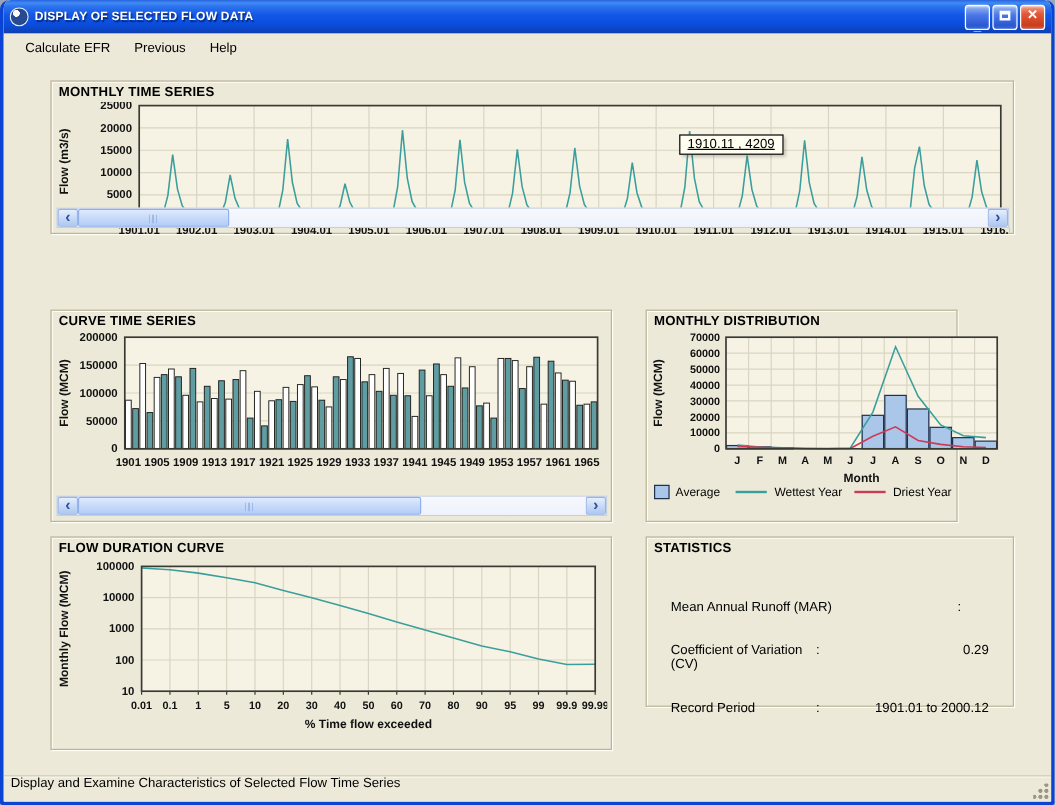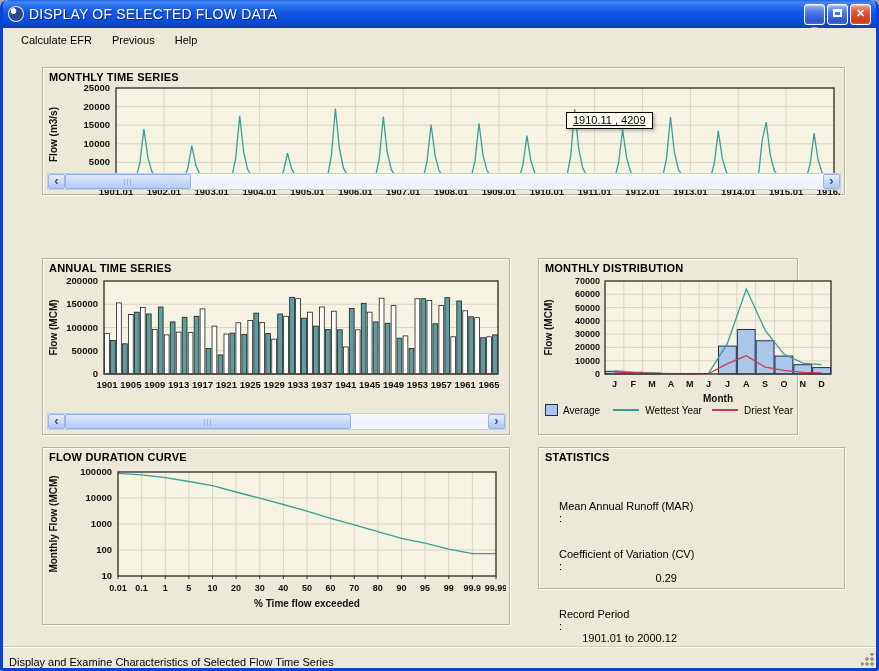--- a/index.html
+++ b/index.html
@@ -12,21 +12,21 @@
   .titlebar{
     height:28px; display:flex; align-items:center; padding:0 5px;
     background:linear-gradient(180deg,#2a63e0 0%,#3f8cf3 9%,#2f74ee 18%,#1257e6 45%,#0a4cdb 75%,#0f3fae 100%);
     border-radius:6px 6px 0 0;
   }
   .app-icon{
     width:16px; height:16px; border-radius:50%; flex:0 0 16px; margin-right:5px;
     background:radial-gradient(circle at 35% 32%, #ffffff 0 18%, #274a90 20% 60%, #0c2a66 100%);
     box-shadow:0 0 0 1px #e8eefc inset;
   }
-  .title-text{ color:#fff; font-weight:normal; font-size:14px; letter-spacing:.2px; text-shadow:1px 1px 1px rgba(0,0,30,.55); flex:1; white-space:nowrap; }
+  .title-text{ color:#fff; font-weight:bold; font-size:10px; letter-spacing:.2px; text-shadow:1px 1px 1px rgba(0,0,30,.55); flex:1; white-space:nowrap; }
   .tb-btns{ display:flex; gap:2px; }
   .tb-btn{
     width:21px; height:21px; border:1px solid #fff; border-radius:3px; color:#fff;
     display:flex; align-items:center; justify-content:center; font-size:11px; font-weight:bold;
     background:linear-gradient(180deg,#9cb8f0 0%,#4a77e8 40%,#2a58d0 85%,#3f6ad8 100%);
     box-shadow:inset 0 1px 1px rgba(255,255,255,.5);
   }
   .tb-btn.close{ background:linear-gradient(180deg,#f0a08c 0%,#e25838 35%,#c93c1d 85%,#d85c36 100%); }
   .tb-btn .glyph{ line-height:1; transform:translateY(-1px); }
   .tb-btn.min .glyph{ align-self:flex-end; transform:translateY(4px); }
@@ -64,28 +64,28 @@
   }
   
   .legend{ position:absolute; left:6px; right:4px; bottom:18px; display:flex; align-items:center; font-size:10px; color:#000; }
   .lg-box{ width:13px; height:12px; border:1px solid #20304f; margin-right:5px; }
   .lg-line{ width:26px; height:2px; margin-right:6px; }
   .lg-item{ display:flex; align-items:center; }
   .lg-item.avg{ flex:0 0 auto; }
   .lg-sp1{ flex:1.3; } .lg-sp2{ flex:1; }
   
   .stats-rows{ position:absolute; left:20px; right:20px; top:52px; }
-  .stat-row{ display:flex; font-size:11px; color:#000; margin-bottom:24px;flex-direction:column; }
+  .stat-row{ display:flex; font-size:11px; color:#000; margin-bottom:24px; }
   .stat-label{ flex:1; }
   .stat-sep{ width:26px; }
   .stat-value{ width:118px; text-align:right; }
   
   .statusbar{
     height:22px; background:#ece9d8; border-top:1px solid #cfcbb8; box-shadow:inset 0 1px 0 #fffef4;
-    display:flex; align-items:flex-end; font-size:11px; color:#000; padding:0 6px; position:relative;
+    display:flex; align-items:flex-start; font-size:11px; color:#000; padding:0 6px; position:relative;
   }
   .resize-grip{ position:absolute; right:2px; bottom:2px; width:13px; height:13px;
     background:
       radial-gradient(circle at 11px 11px, #9b9782 0 1.5px, transparent 2px),
       radial-gradient(circle at 11px 6px,  #9b9782 0 1.5px, transparent 2px),
       radial-gradient(circle at 6px 11px,  #9b9782 0 1.5px, transparent 2px),
       radial-gradient(circle at 11px 1px,  #9b9782 0 1.5px, transparent 2px),
       radial-gradient(circle at 6px 6px,   #9b9782 0 1.5px, transparent 2px),
       radial-gradient(circle at 1px 11px,  #9b9782 0 1.5px, transparent 2px);
   }
@@ -191,21 +191,21 @@
         <div class="sb-track">
           <div class="sb-thumb" style="left:0; width:126px;"></div>
         </div>
         <div class="sb-btn">
             <span class="sb-icon">›</span>
           </div>
       </div>
     </div>
 
     <div class="panel" style="left:39px; top:207px; width:468px; height:177px;">
-      <div class="panel-title">ANNUAL TIME SERIES</div>
+      <div class="panel-title">CURVE TIME SERIES</div>
       <svg id="c2" width="460" height="128" style="position:absolute; left:3px; top:17px;">
           <rect x="58" y="5" width="394" height="93" fill="#f6f3e4"></rect>
           <line x1="58" y1="74.75" x2="452" y2="74.75" stroke="#d9d5c2" stroke-width="1"></line>
           <line x1="58" y1="51.5" x2="452" y2="51.5" stroke="#d9d5c2" stroke-width="1"></line>
           <line x1="58" y1="28.25" x2="452" y2="28.25" stroke="#d9d5c2" stroke-width="1"></line>
           <text x="52" y="101" text-anchor="end" font-size="9.5" fill="#111" font-weight="bold">0</text>
           <text x="52" y="77.75" text-anchor="end" font-size="9.5" fill="#111" font-weight="bold">50000</text>
           <text x="52" y="54.5" text-anchor="end" font-size="9.5" fill="#111" font-weight="bold">100000</text>
           <text x="52" y="31.25" text-anchor="end" font-size="9.5" fill="#111" font-weight="bold">150000</text>
           <text x="52" y="8" text-anchor="end" font-size="9.5" fill="#111" font-weight="bold">200000</text>

